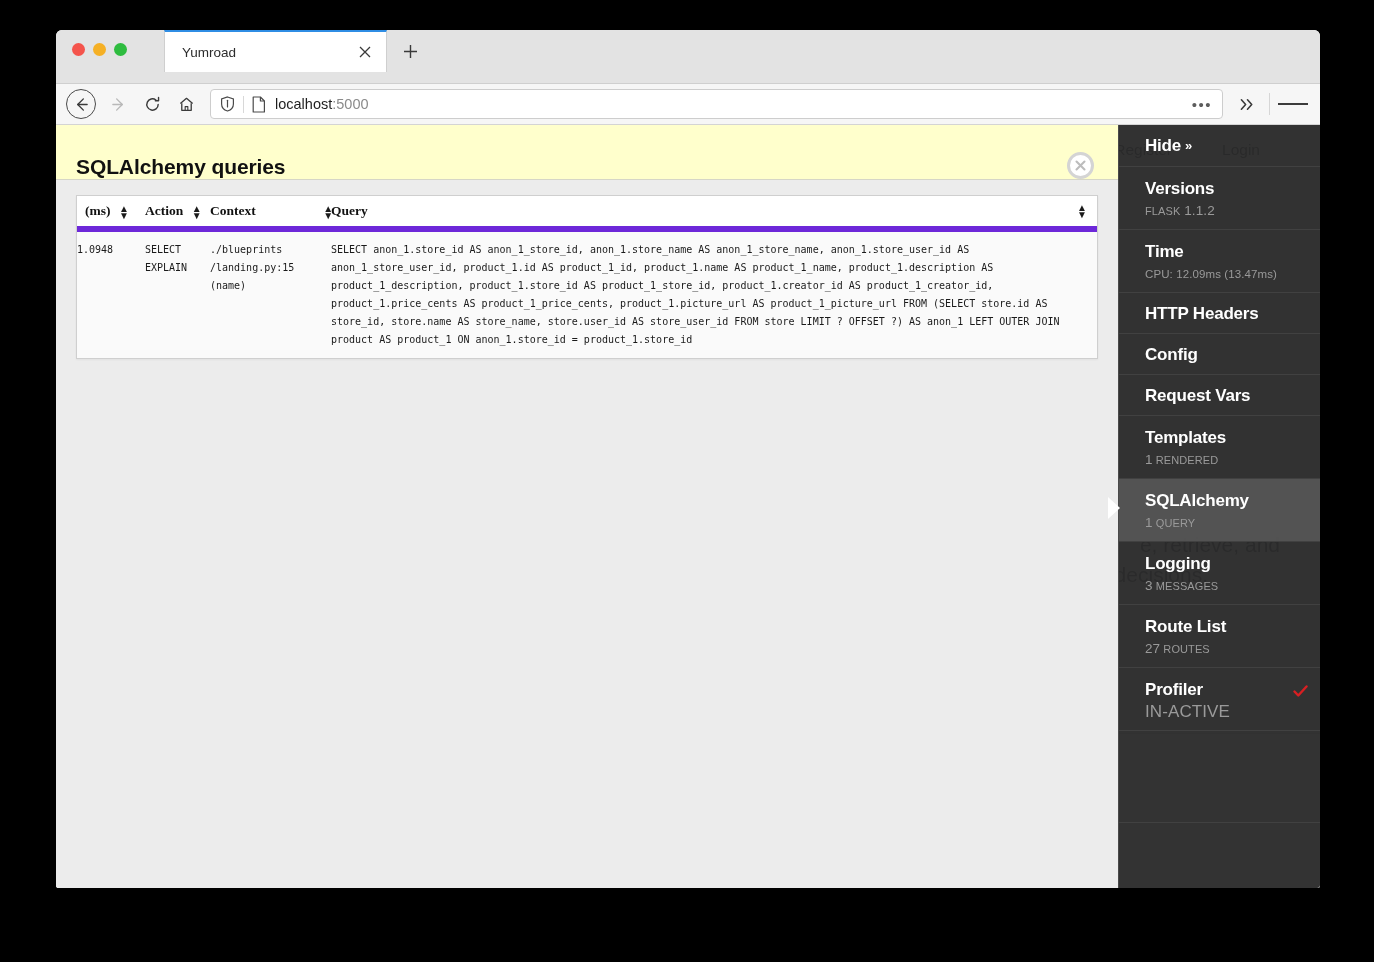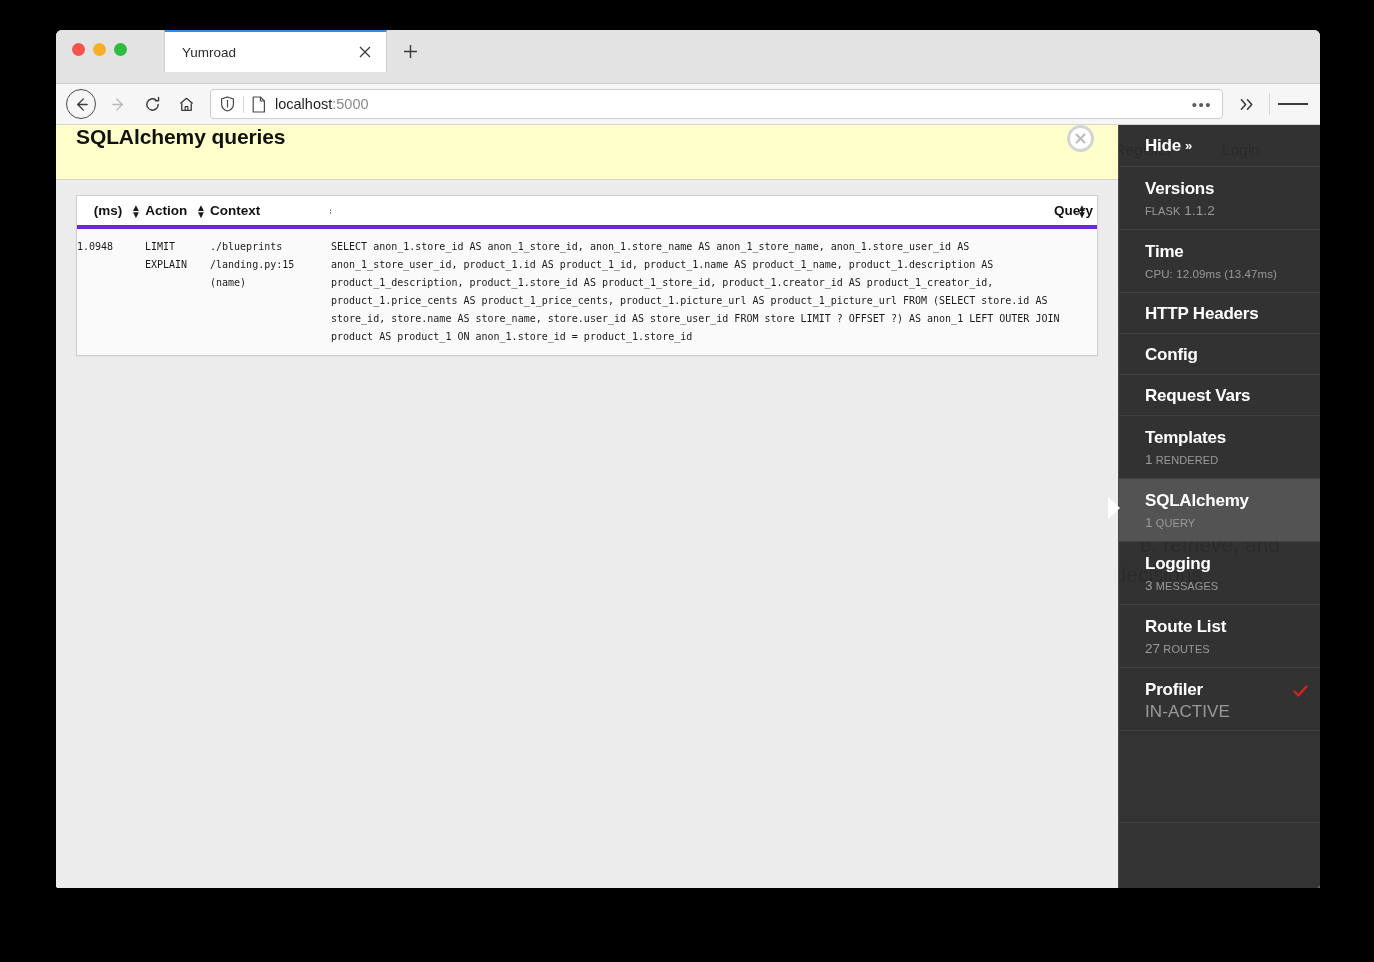--- a/index.html
+++ b/index.html
@@ -208,21 +208,21 @@
     width: 1062px;
     bottom: 0;
     background: #ececec;
     overflow: hidden;
   }
   #fdt-header {
     height: 55px;
     background: #ffffcc;
     border-bottom: 1px solid #d6d6c7;
     display: flex;
-    align-items: flex-start;
+    align-items: flex-end;
     padding: 0 24px 0 20px;
   }
   #fdt-title {
     flex: 1;
     font-size: 21px;
     font-weight: bold;
     color: #111111;
     letter-spacing: -0.1px;
   }
   #fdt-close-button {
@@ -244,28 +244,29 @@
     border: 1px solid #cfcfcf;
     box-shadow: 0 1px 2px rgba(0,0,0,0.05);
   }
   table#query-table {
     width: 100%;
     border-collapse: collapse;
     table-layout: fixed;
   }
   #query-table thead th {
     background: #ffffff;
-    border-bottom: 4px solid #6d28d9;
+    border-bottom: 6px solid #6d28d9;
     font-size: 13.5px;
     font-weight: bold;
     color: #111111;
-    text-align: right;
+    text-align: left;
     padding: 7px 4px 7px 0;
     vertical-align: middle;
     white-space: nowrap;
+    font-family: Liberation Serif, serif;
   }
   #query-table thead th:first-child { padding-left: 8px; }
   .sort-arrows {
     display: inline-block;
     margin-left: 5px;
     font-size: 10px;
     line-height: 9px;
     color: #1a1a1a;
     vertical-align: middle;
     transform: translateY(-1px);
@@ -488,21 +489,21 @@
                       <span>▲</span>
                       <span>▼</span>
                     </span>
                 </th>
               </tr>
             </thead>
             <tbody>
               <tr>
                 <td class="c-ms">1.0948</td>
                 <td class="c-action">
-                  <span class="cellline">LIMIT</span>
+                  <span class="cellline">SELECT</span>
                   <span class="cellline">EXPLAIN</span>
                 </td>
                 <td class="c-context">
                   <span class="cellline">./blueprints</span>
                   <span class="cellline">/landing.py:15</span>
                   <span class="cellline">(name)</span>
                 </td>
                 <td class="c-query">SELECT anon_1.store_id AS anon_1_store_id, anon_1.store_name AS anon_1_store_name, anon_1.store_user_id AS anon_1_store_user_id, product_1.id AS product_1_id, product_1.name AS product_1_name, product_1.description AS product_1_description, product_1.store_id AS product_1_store_id, product_1.creator_id AS product_1_creator_id, product_1.price_cents AS product_1_price_cents, product_1.picture_url AS product_1_picture_url FROM (SELECT store.id AS store_id, store.name AS store_name, store.user_id AS store_user_id FROM store LIMIT ? OFFSET ?) AS anon_1 LEFT OUTER JOIN product AS product_1 ON anon_1.store_id = product_1.store_id</td>
               </tr>
             </tbody>

